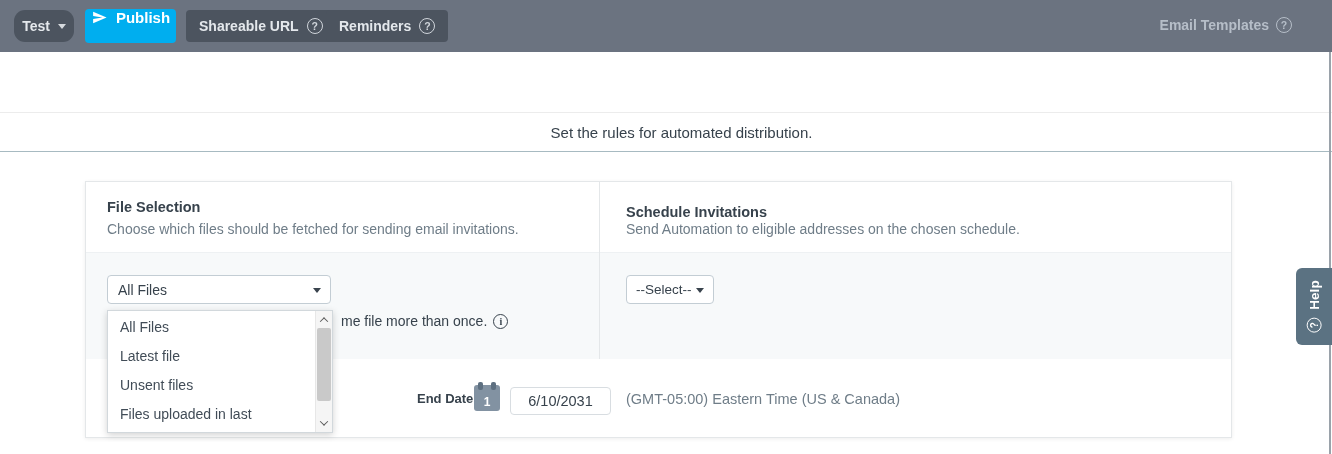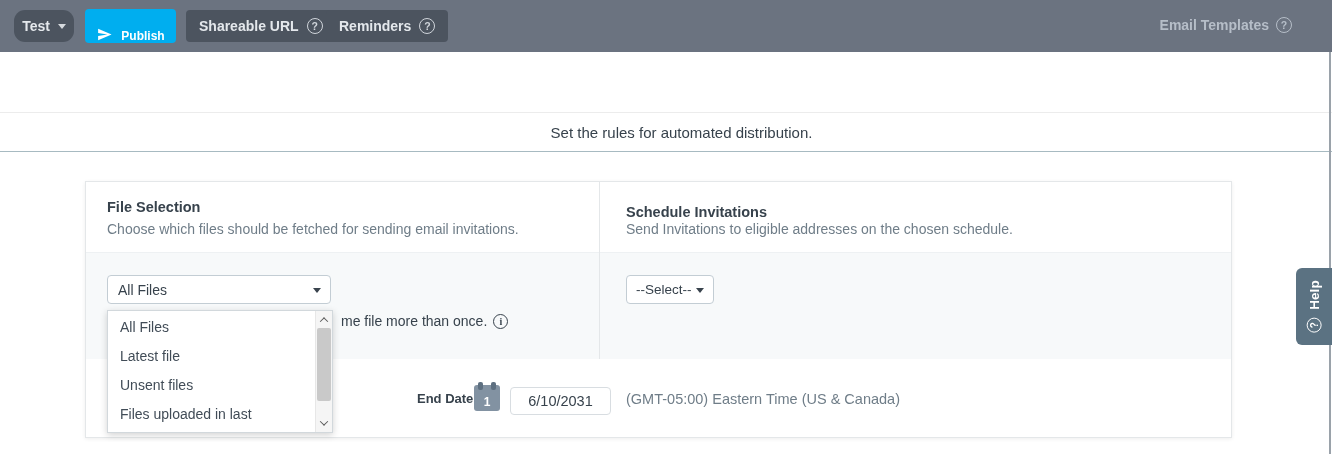--- a/index.html
+++ b/index.html
@@ -8,22 +8,22 @@
 
   .page { position:absolute; left:0; top:0; width:1332px; height:454px; background:#fff; }
 
   
   .topbar { position:absolute; left:0; top:0; width:1332px; height:52px; background:#6b7380; }
   .tb-btn { position:absolute; top:10px; height:32px; background:#4c545f; border-radius:4px;
             display:flex; align-items:center; justify-content:center; gap:8px; padding:0 13px;
             color:#e4e8ec; font-size:14px; font-weight:600; cursor:pointer; }
   .btn-test { left:14px; width:60px;border-radius:11px; }
   .btn-publish { position:absolute; left:85px; top:9px; width:91px; height:34px; background:#00aeef;
-                 border-radius:4px; display:flex; align-items:flex-end; justify-content:center; gap:8px;
-                 color:#fff; font-size:12px; font-weight:700; cursor:pointer; }
+                 border-radius:4px; display:flex; align-items:flex-start; justify-content:center; gap:8px;
+                 color:#fff; font-size:15px; font-weight:700; cursor:pointer; }
   .btn-shareable { left:186px; }
   .btn-reminders { left:326px; }
   .caret-down { width:0; height:0; border-left:4.5px solid transparent; border-right:4.5px solid transparent;
                 border-top:5px solid #d6dade; }
   .q-circle { width:16px; height:16px; border:1.5px solid #d0d5db; border-radius:50%;
               display:inline-flex; align-items:center; justify-content:center;
               font-size:10.5px; font-weight:700; color:#d0d5db; line-height:1; }
   .email-templates { position:absolute; right:40px; top:17px; display:flex; align-items:center; gap:7px;
                      color:#b6bec8; font-size:14px; font-weight:700; cursor:pointer; }
   .email-templates .q-circle { border-color:#b6bec8; color:#b6bec8; }
@@ -182,21 +182,21 @@
   </div>
 
   <div class="card">
     <div class="row-mid"></div>
     <div class="v-divider"></div>
 
     <div class="sec-title fs-title">File Selection</div>
     <div class="sec-desc fs-desc">Choose which files should be fetched for sending email invitations.</div>
 
     <div class="sec-title si-title">Schedule Invitations</div>
-    <div class="sec-desc si-desc">Send Invitations to eligible addresses on the chosen schedule.</div>
+    <div class="sec-desc si-desc">Send Automation to eligible addresses on the chosen schedule.</div>
 
     <div class="fake-select fs-select">
       <span>All Files</span>
       <span class="sel-caret"></span>
     </div>
 
     <div class="obscured-note">
       <span>me file more than once.</span>
       <span class="info-circle">i</span>
     </div>

